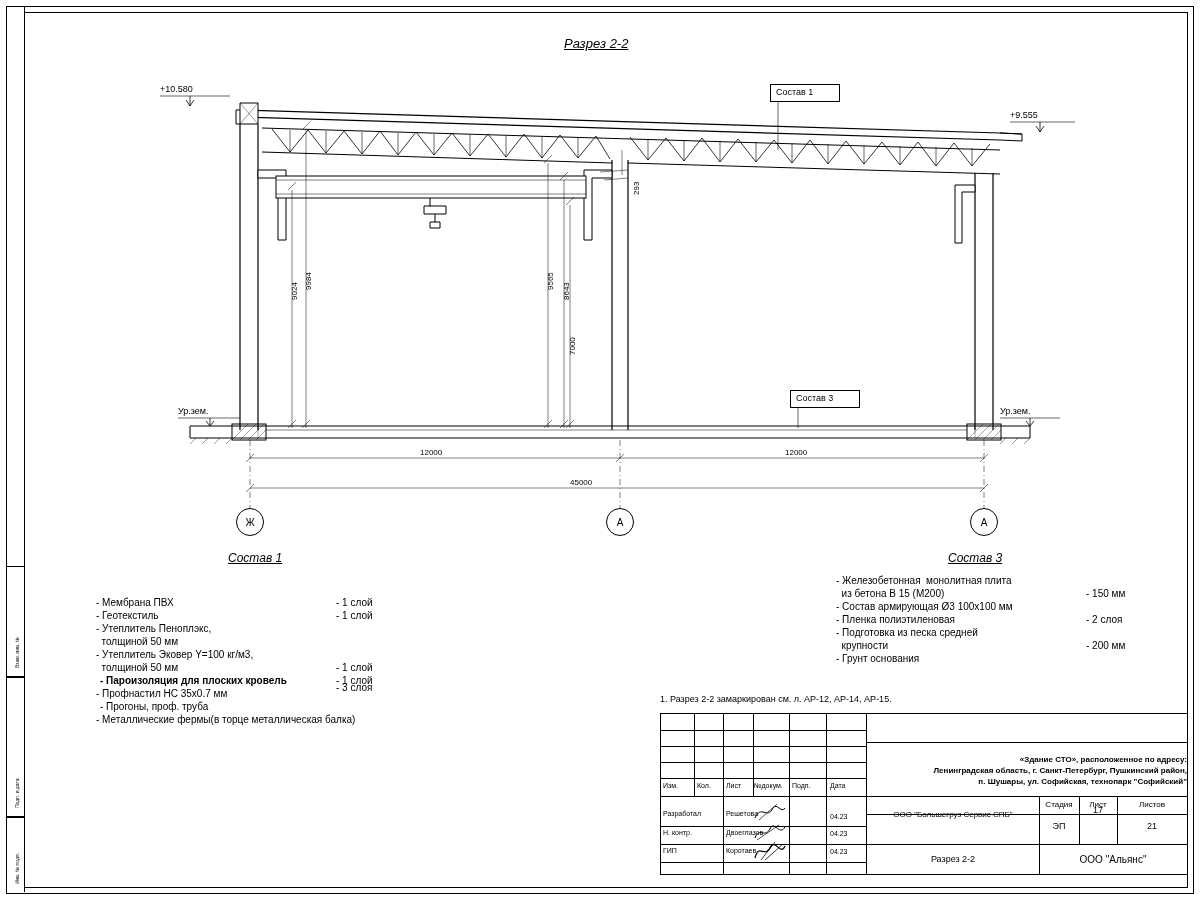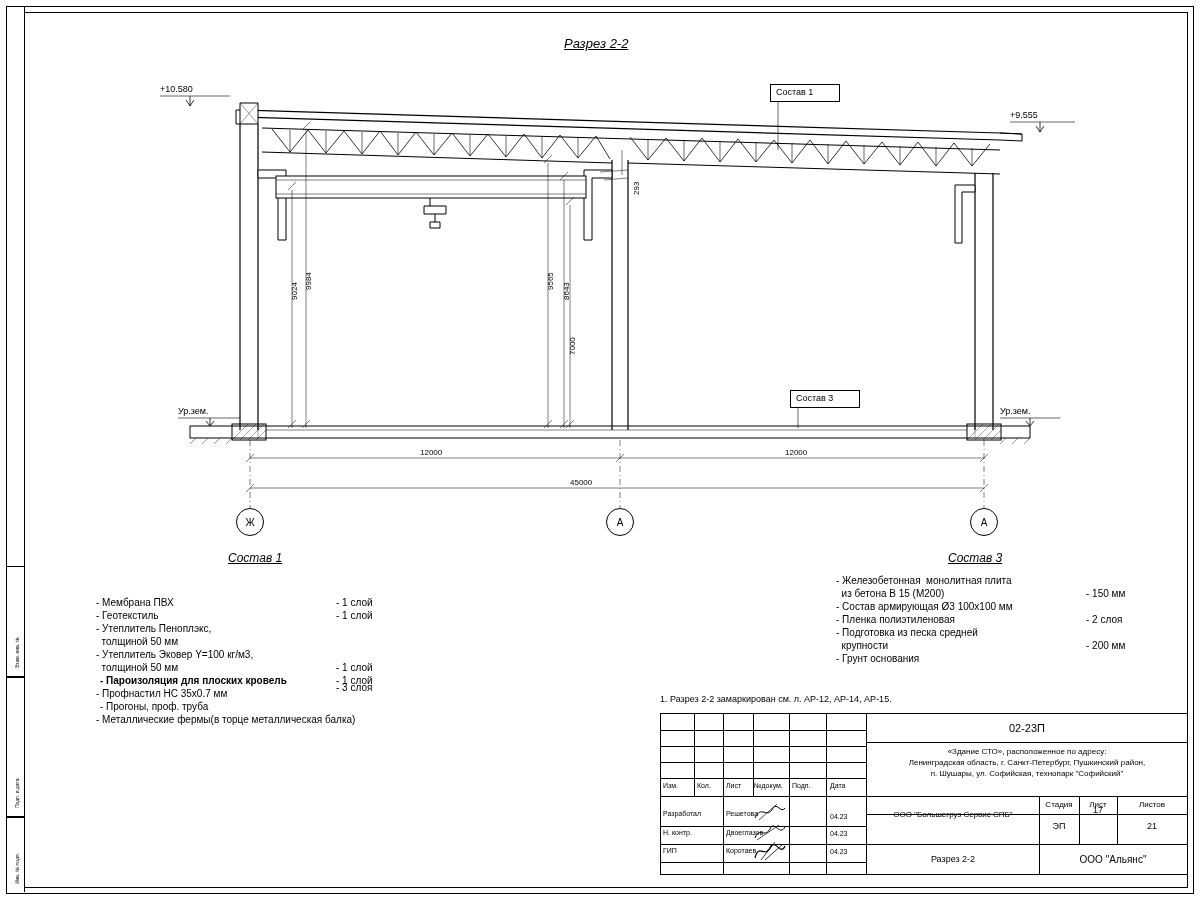--- a/index.html
+++ b/index.html
@@ -303,22 +303,21 @@
     <div style="position:absolute;left:206px;top:0;right:0;bottom:0;">
       <div class="ln hl" style="left:0;top:28px;width:320px;"></div>
       <div class="ln hl" style="left:0;top:82px;width:320px;"></div>
       <div class="ln hl" style="left:0;top:100px;width:320px;"></div>
       <div class="ln hl" style="left:0;top:130px;width:320px;"></div>
       <div class="ln vl" style="left:172px;top:82px;height:48px;"></div>
       <div class="ln vl" style="left:212px;top:82px;height:48px;"></div>
       <div class="ln vl" style="left:250px;top:82px;height:48px;"></div>
       <div class="ln vl" style="left:172px;top:130px;height:30px;"></div>
 
-      <div style="position:absolute;left:0;top:0;width:320px;text-align:center;font-size:11px;padding-top:8px;">02-23П</div>
-      <div class="addr" style="position:absolute;left:0;top:32px;width:320px;text-align:center;white-space:pre-line;">«Здание СТО», расположенное по адресу:
+      <div class="addr" style="position:absolute;left:0;top:40px;width:320px;text-align:right;white-space:pre-line;font-weight:bold;">«Здание СТО», расположенное по адресу:
 Ленинградская область, г. Санкт-Петербург, Пушкинский район,
 п. Шушары, ул. Софийская, технопарк "Софийский"</div>
 
       <div style="position:absolute;left:0;top:82px;width:172px;text-align:center;font-size:8px;padding-top:14px;">ООО "Большегруз Сервис СПБ"</div>
 
       <div style="position:absolute;left:172px;top:82px;width:40px;text-align:center;font-size:8px;padding-top:4px;">Стадия</div>
       <div style="position:absolute;left:212px;top:82px;width:38px;text-align:center;font-size:8px;padding-top:4px;">Лист</div>
       <div style="position:absolute;left:250px;top:82px;width:70px;text-align:center;font-size:8px;padding-top:4px;">Листов</div>
 
       <div style="position:absolute;left:172px;top:100px;width:40px;text-align:center;font-size:9px;padding-top:7px;">ЭП</div>

